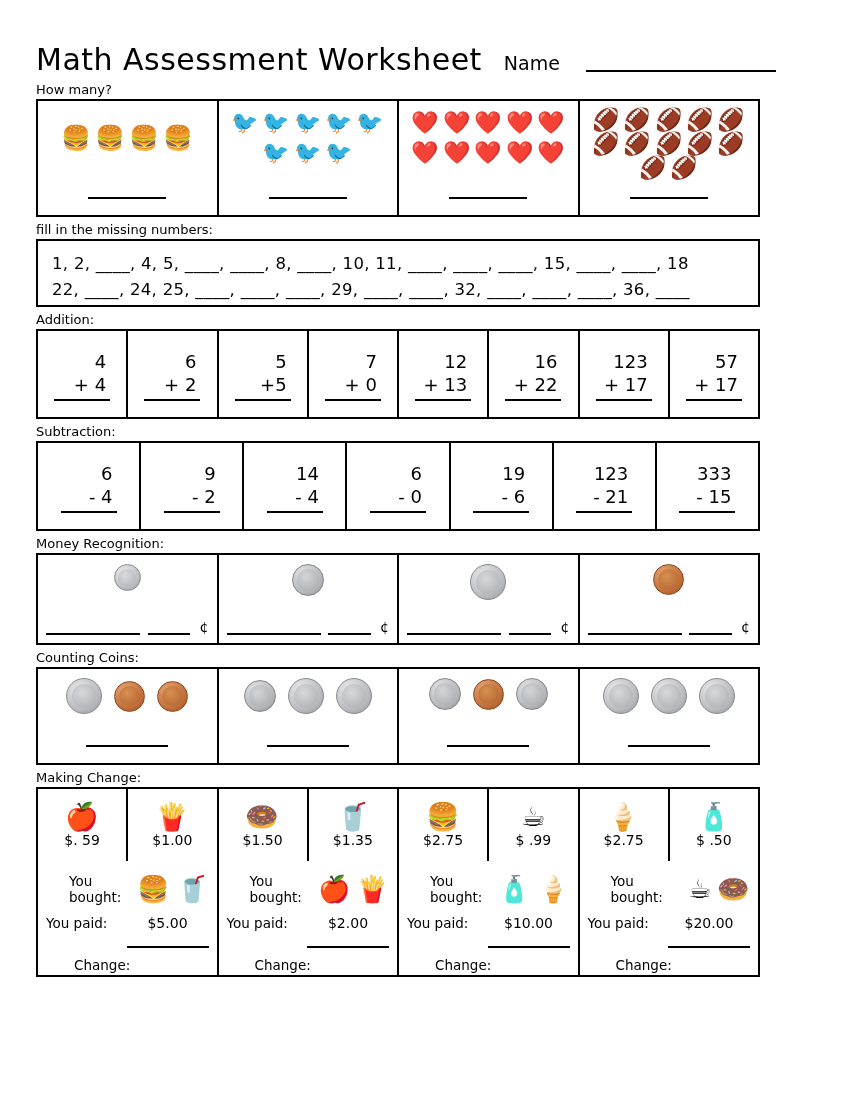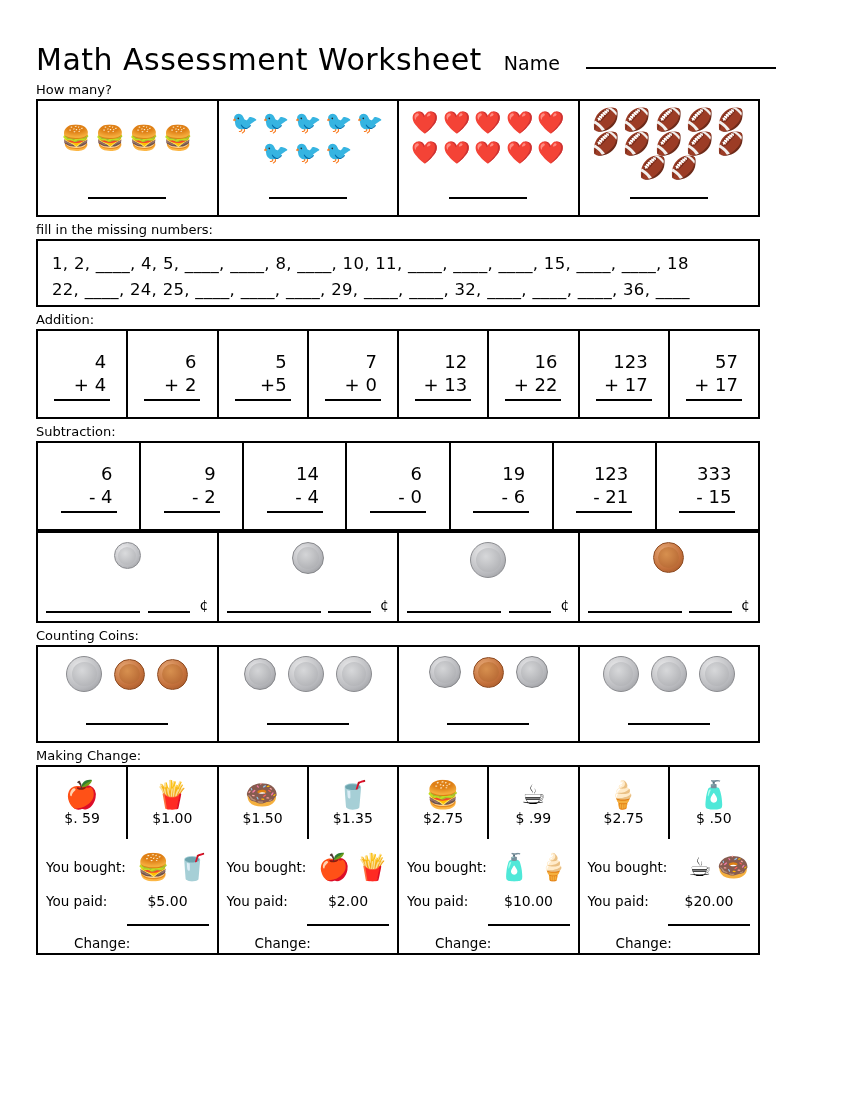--- a/index.html
+++ b/index.html
@@ -8,21 +8,21 @@
     background:#ffffff;
     font-family:"DejaVu Sans", sans-serif;
     color:#000;
     overflow:hidden;
   }
   .page{position:relative;width:796px;height:1100px;padding:0;box-sizing:border-box;}
 
   
   .header{display:flex;align-items:flex-end;padding:42px 0 0 36px;}
   .title{font-size:30px;letter-spacing:.5px;font-family:"DejaVu Sans", sans-serif;white-space:nowrap;}
-  .name-wrap{display:flex;align-items:flex-start;margin-left:22px;padding-bottom:3px;gap:20px;}
+  .name-wrap{display:flex;align-items:center;margin-left:22px;padding-bottom:3px;gap:20px;}
   .name-label{font-size:19px;}
   .name-line{display:inline-block;width:190px;border-bottom:2px solid #000;margin-left:6px;height:15px;}
 
   
   .sec-label{font-size:13px;margin:5px 0 2px 36px;}
 
   
   .row-box{
     margin:0 36px 0 36px;
     border:2px solid #000;
@@ -93,21 +93,21 @@
   .penny{width:31px;height:31px;background:radial-gradient(circle at 35% 30%,#e7a977,#c4713c 60%,#9a4f22);border:1px solid #8d4a20;}
   .penny .coin-inner{background:radial-gradient(circle at 40% 35%,#d7904f,#b0602e);}
 
   
   .price-row{height:72px;border-bottom:2px solid #000;}
   .price-cell{display:flex;flex-direction:column;align-items:center;justify-content:center;gap:2px;}
   .price-cell .emoji{font-size:27px;}
   .price-text{font-size:14px;}
   .change-row{height:114px;}
   .change-cell{padding:6px 8px 4px 8px;font-size:13.5px;position:relative;}
-  .ch-line1{display:flex;align-items:center;justify-content:space-between;height:44px;}
+  .ch-line1{display:flex;align-items:center;justify-content:space-between;height:44px;margin-left:23px;}
   .ch-label{font-size:13.5px;}
   .ch-items{display:flex;gap:6px;align-items:center;}
   .ch-items .emoji{font-size:26px;}
   .ch-line2{display:flex;align-items:baseline;justify-content:space-between;margin-top:4px;}
   .ch-amount{border-bottom:2px solid #000;min-width:82px;text-align:center;font-size:14px;padding-bottom:15px;}
   .ch-line3{margin-top:9px;font-size:13.5px;margin-left:28px;}
   .mc-outer{margin:0 36px;border:2px solid #000;box-sizing:border-box;}
   .mc-outer .row-box{margin:0;border:none;}
 </style>
 </head>
@@ -248,20 +248,21 @@
     <div class="cell math-cell">
       <div class="math-top">123</div>
       <div class="math-bot">- 21</div>
     </div>
     <div class="cell math-cell">
       <div class="math-top">333</div>
       <div class="math-bot">- 15</div>
     </div>
   </div>
 
+  <div class="sec-label">Money Recognition:</div>
   <div class="row-box money-row">
     <div class="cell money-cell">
       <span class="coin dime">
           <span class="coin-inner"></span>
         </span>
       <div class="coin-line">
         <span class="ln-long"></span>
         <span class="ln-short"></span>
         <span class="cent">¢</span>
       </div>

